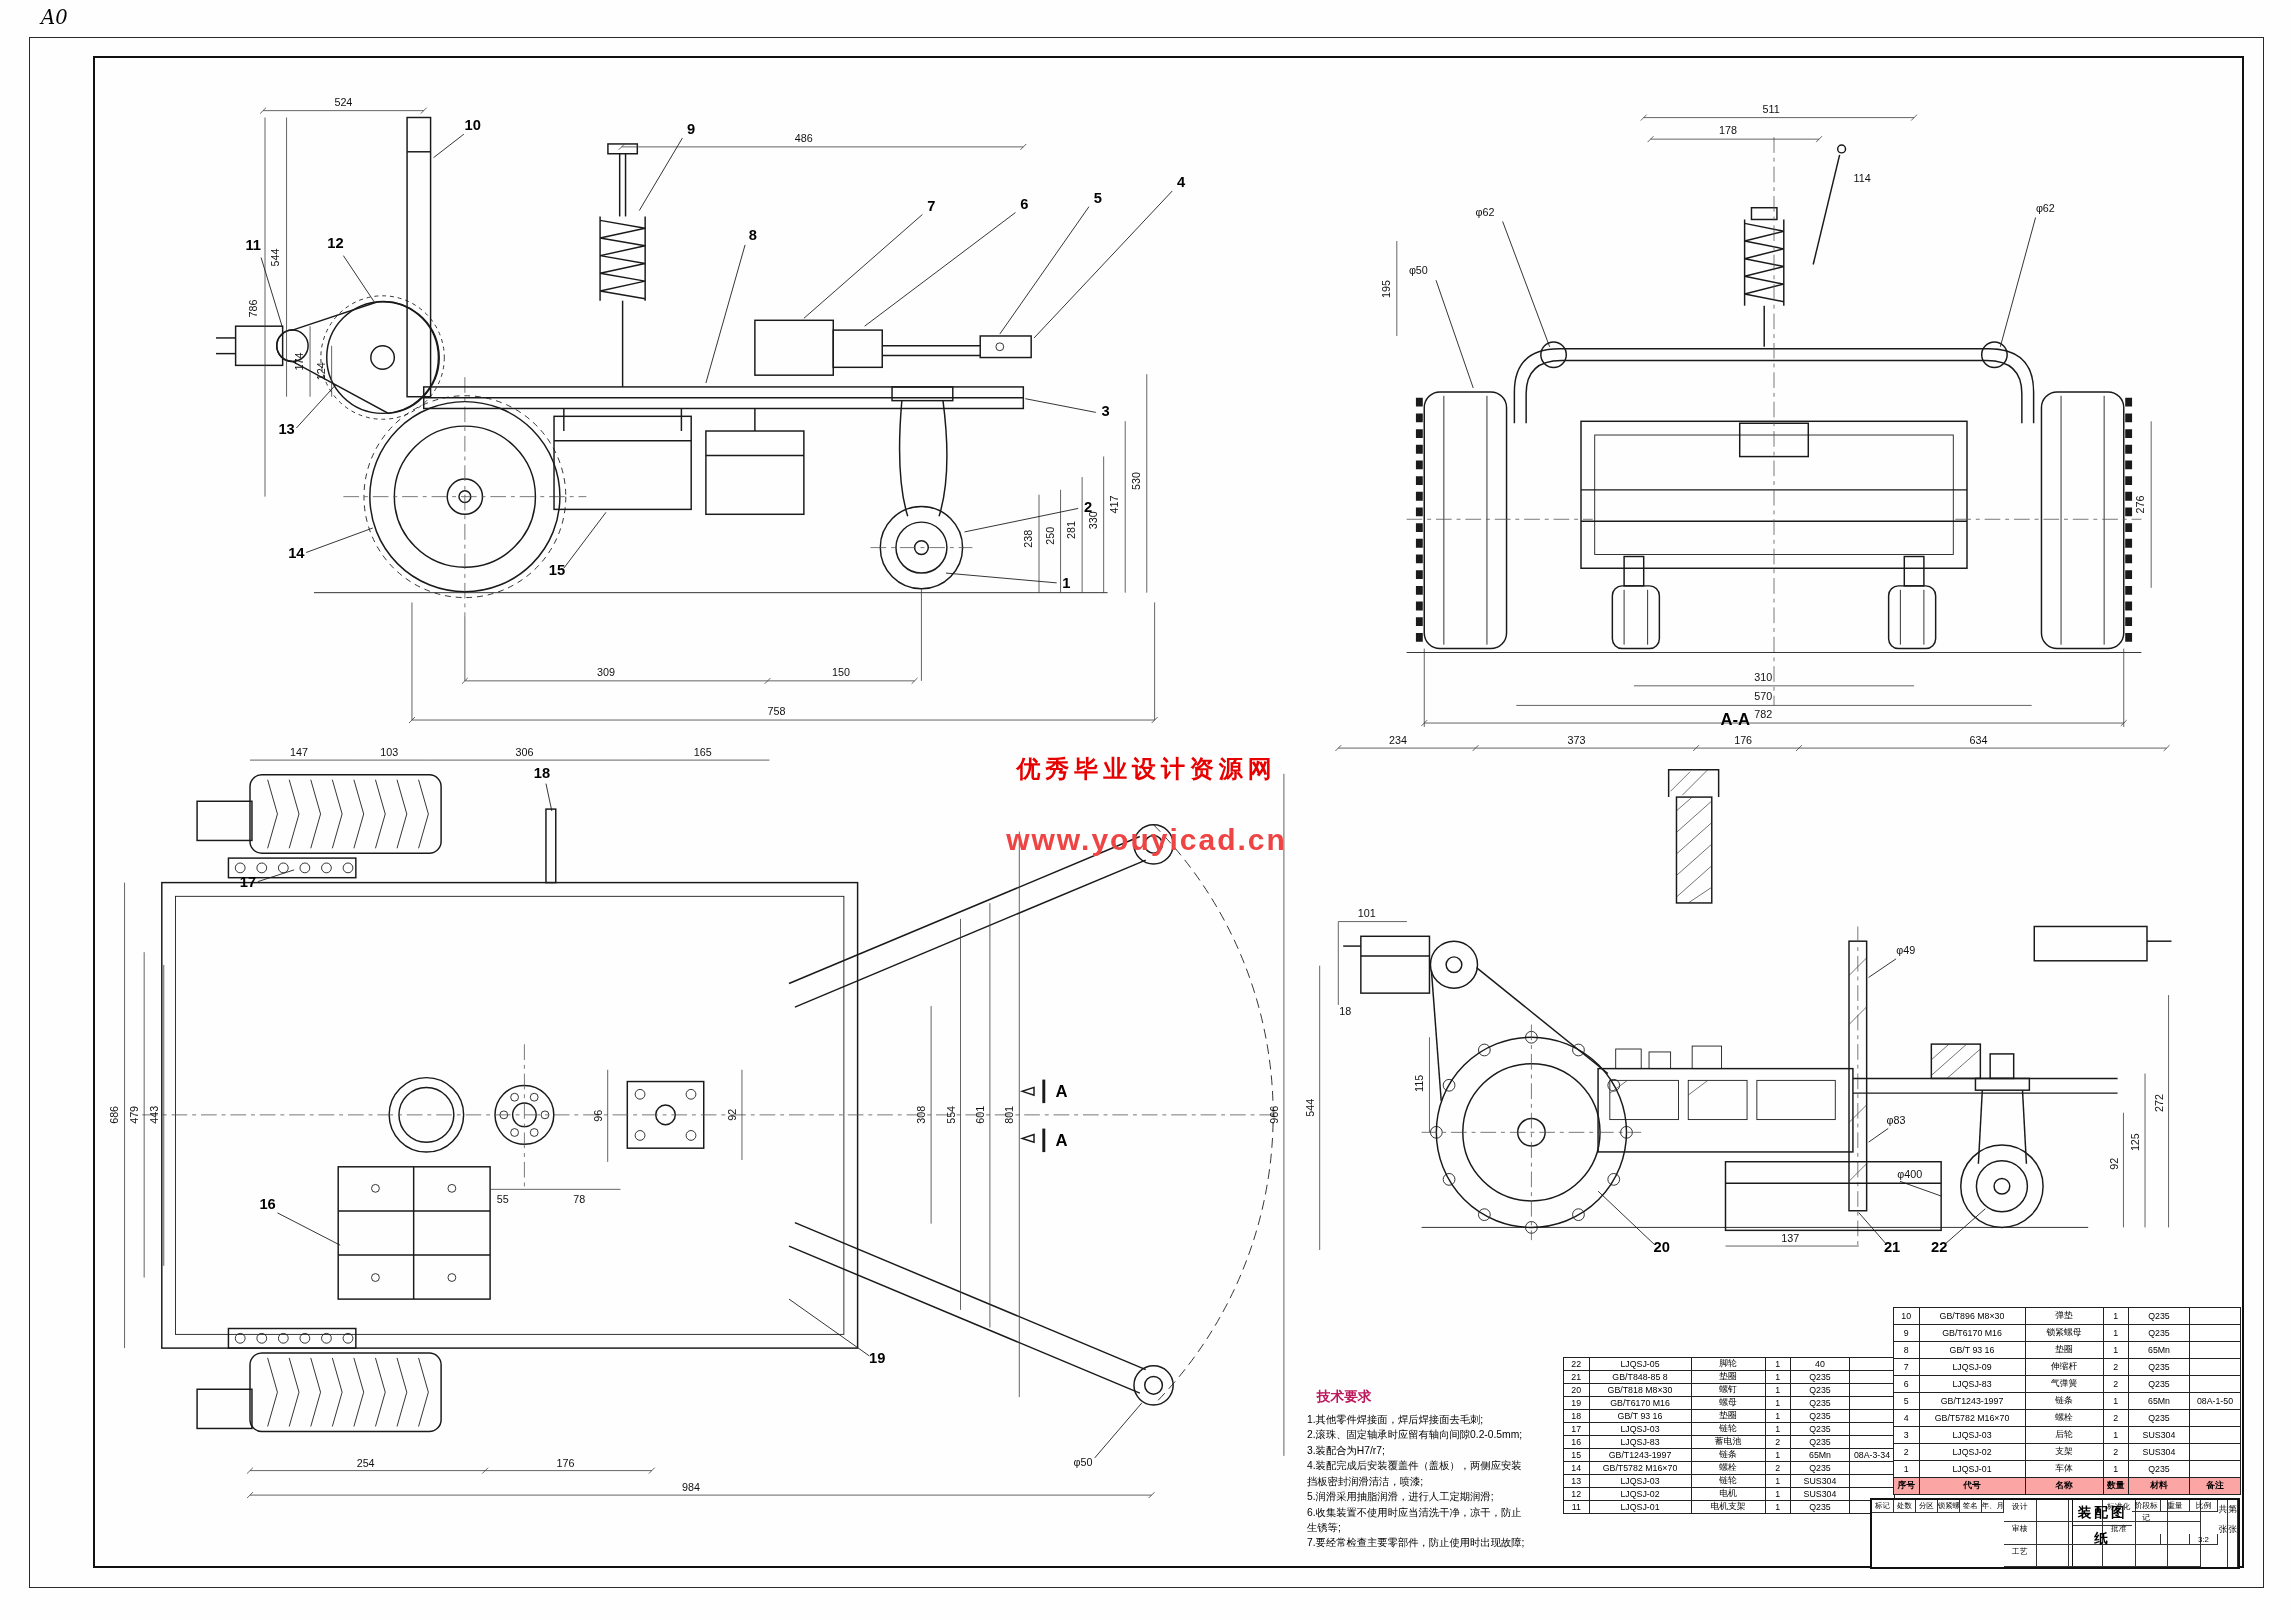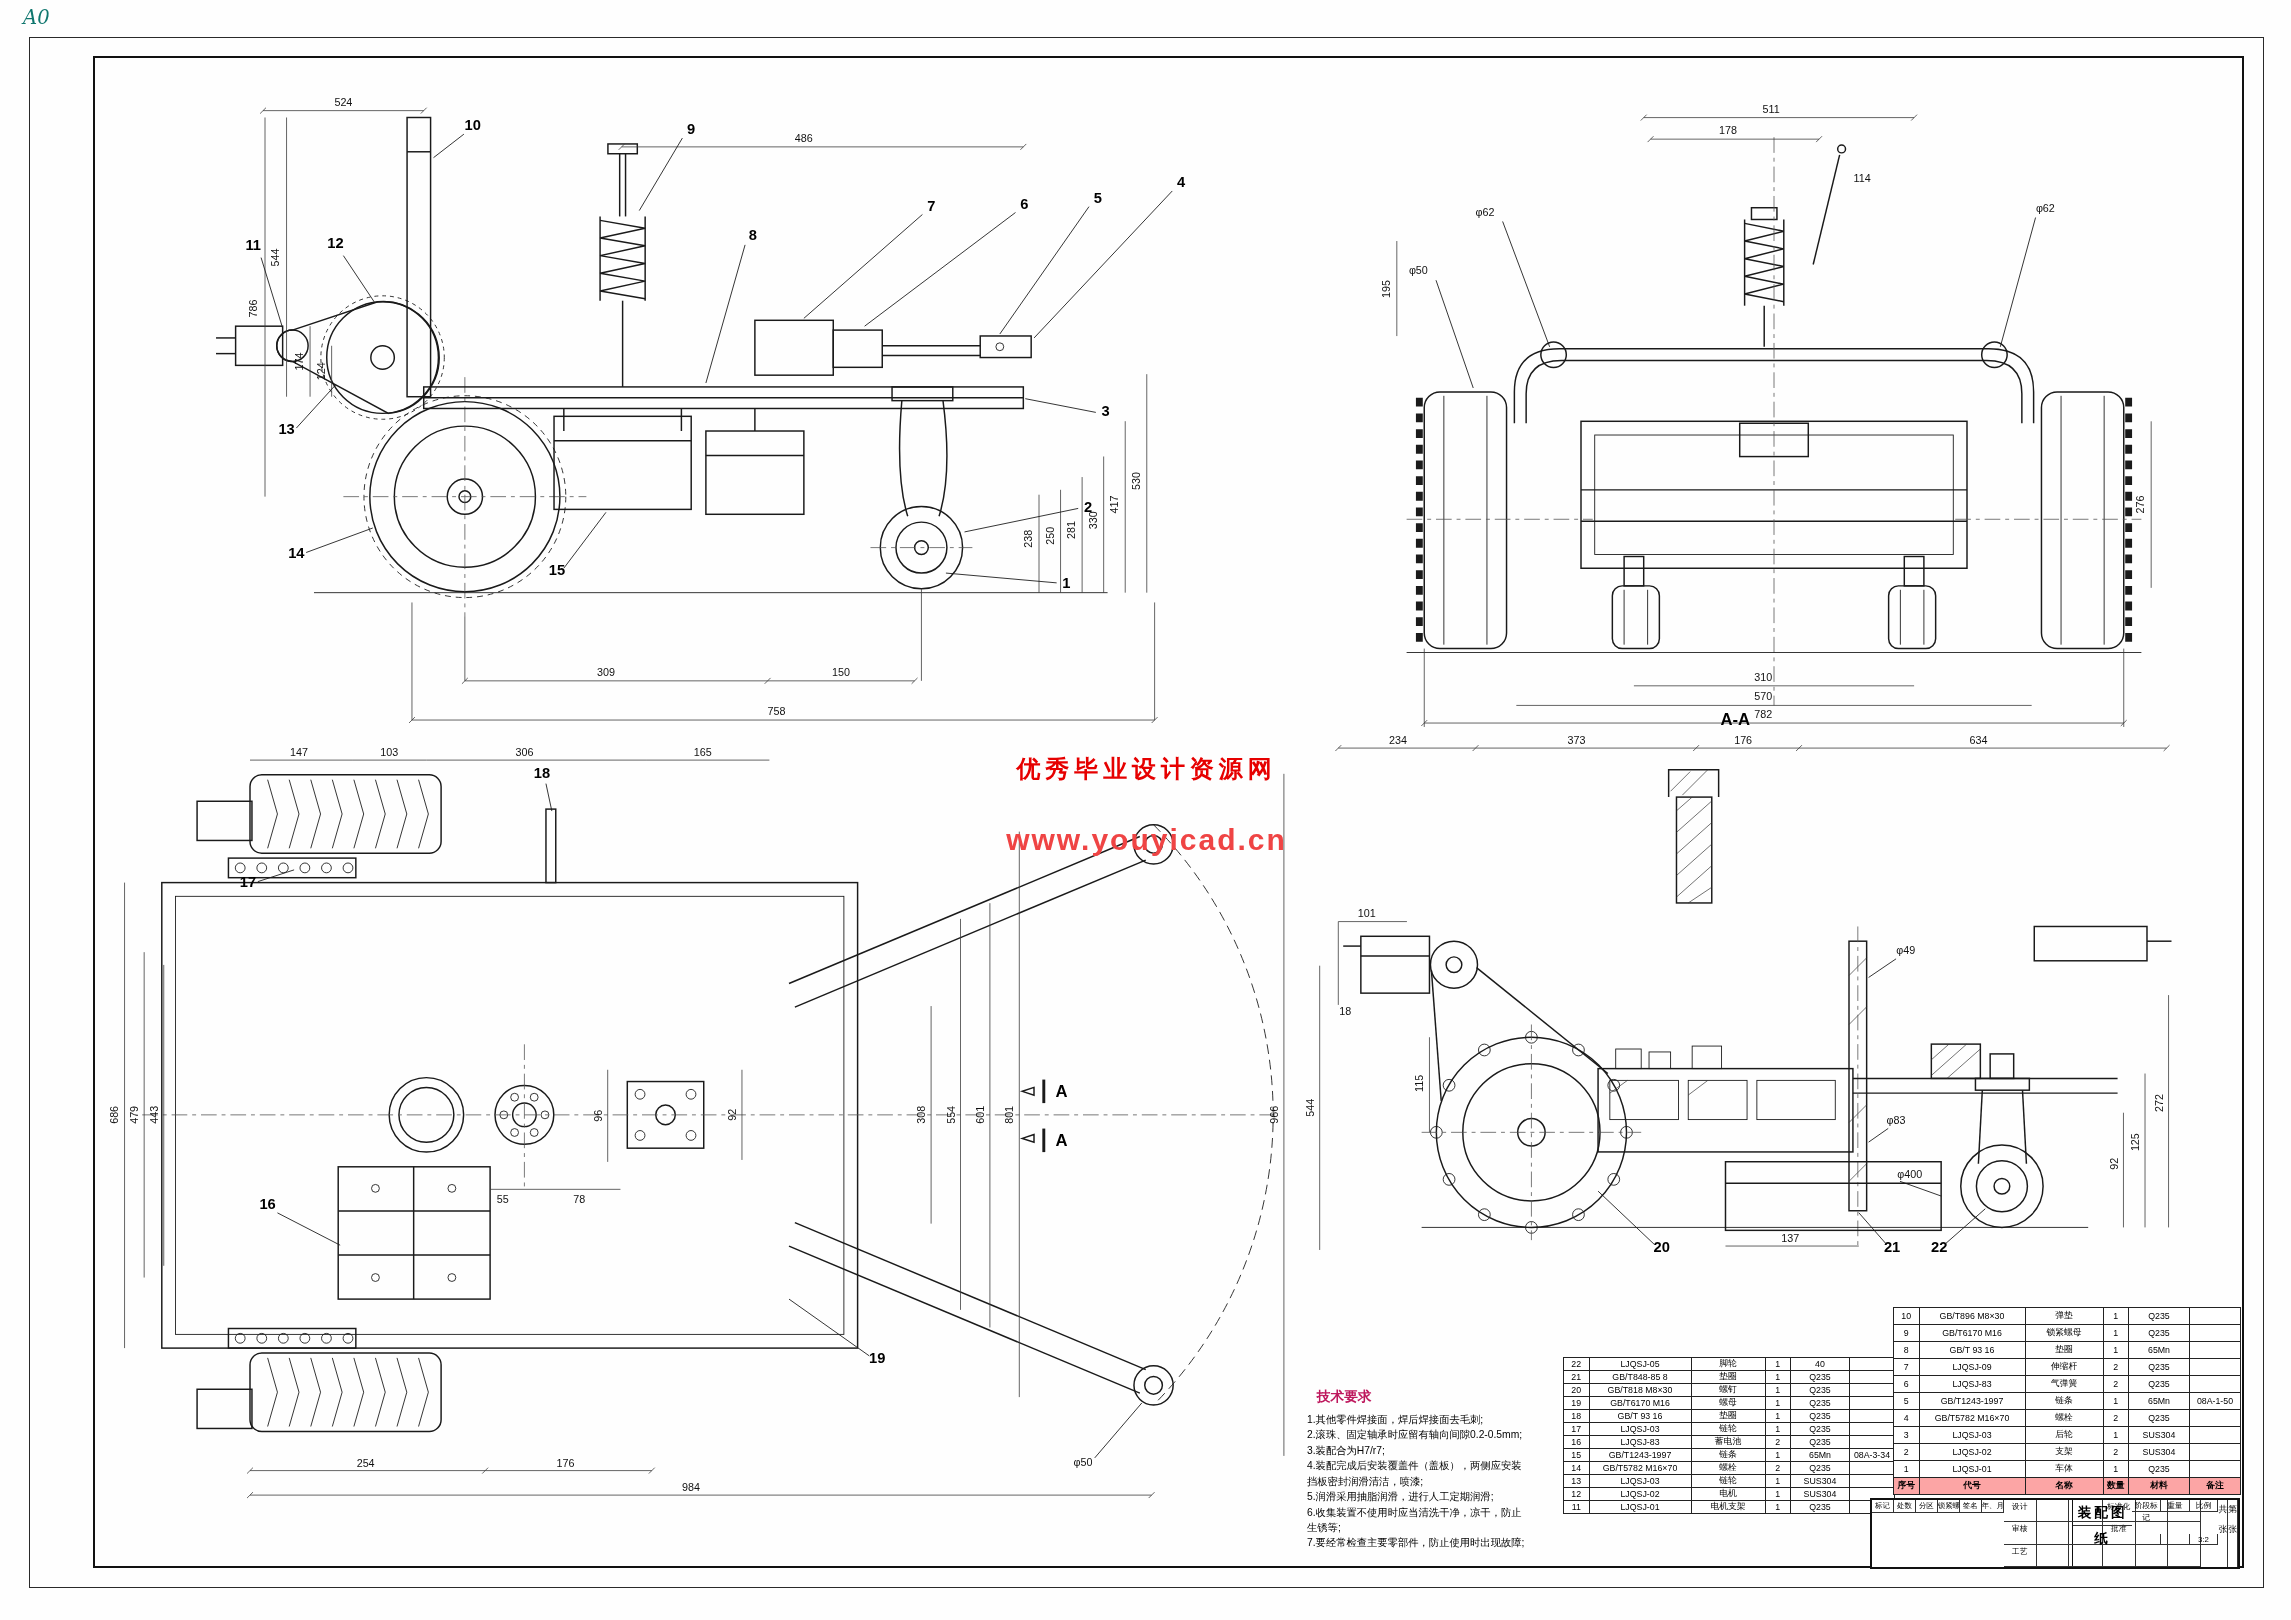--- a/index.html
+++ b/index.html
@@ -1,18 +1,18 @@
 <!DOCTYPE html>
 <html><head>
 <meta charset="utf-8">
 <style>
   * { margin:0; padding:0; box-sizing:border-box; }
   html,body { background:#ffffff; font-family:"Liberation Sans", sans-serif; }
   #sheet { position:relative; width:2292px; height:1620px; background:#fefefe; overflow:hidden; }
-  .format-label { position:absolute; left:23px; top:5.9px; font:italic 19.6px "DejaVu Serif", serif; color:#0f766e; }
+  .format-label { position:absolute; left:41px; top:5.9px; font:italic 19.6px "DejaVu Serif", serif; color:#000000; }
   .frame-outer { position:absolute; left:29px; top:37px; width:2235px; height:1551px; border:1px solid #2a2a2a; }
   .frame-inner { position:absolute; left:93px; top:56px; width:2151px; height:1512px; border:2.5px solid #111; }
   svg.view { position:absolute; overflow:visible; }
   .s  { stroke:#1a1a1a; fill:none; stroke-width:1.5; }
   .t  { stroke:#1a1a1a; fill:none; stroke-width:0.9; }
   .d  { stroke:#3a3a3a; fill:none; stroke-width:0.8; }
   .cl { stroke:#555; fill:none; stroke-width:0.8; stroke-dasharray:16 5 4 5; }
   .hx { stroke:#333; fill:none; stroke-width:0.7; }
   .tr { stroke:#1a1a1a; fill:none; stroke-width:7; stroke-dasharray:9 7; }
   text.dim { font:11px "Liberation Sans", sans-serif; fill:#111; text-anchor:middle; }

